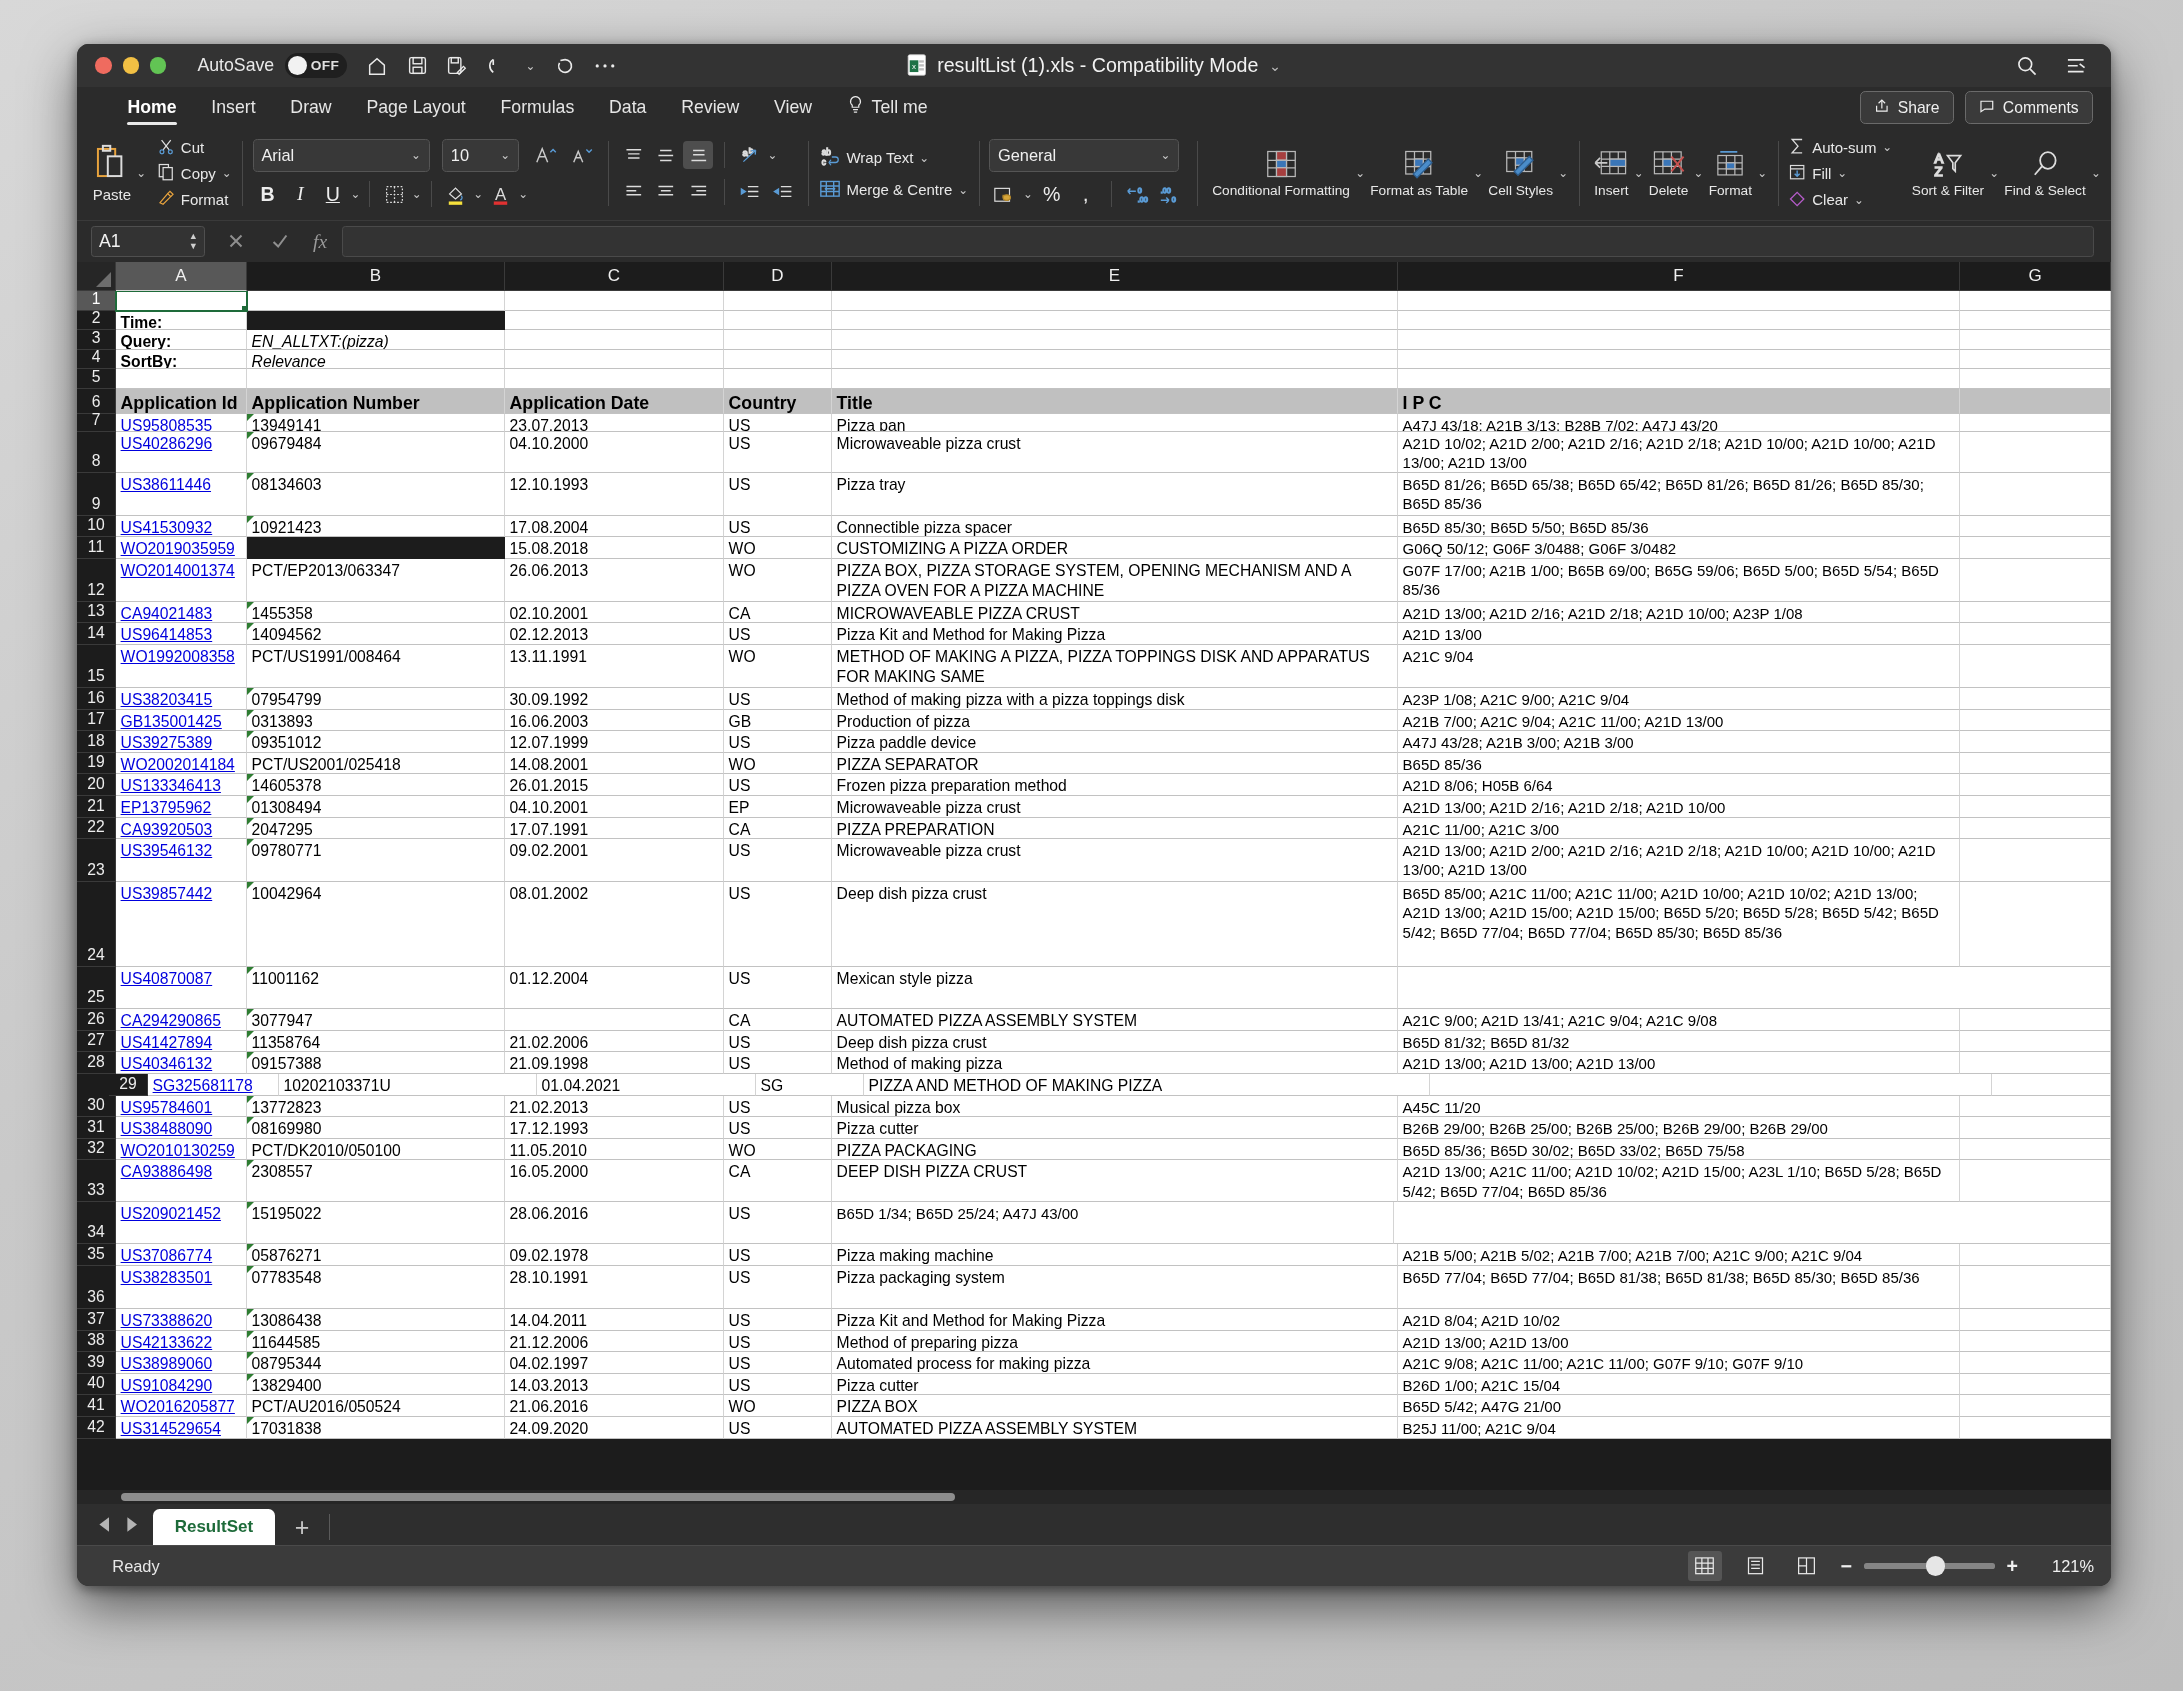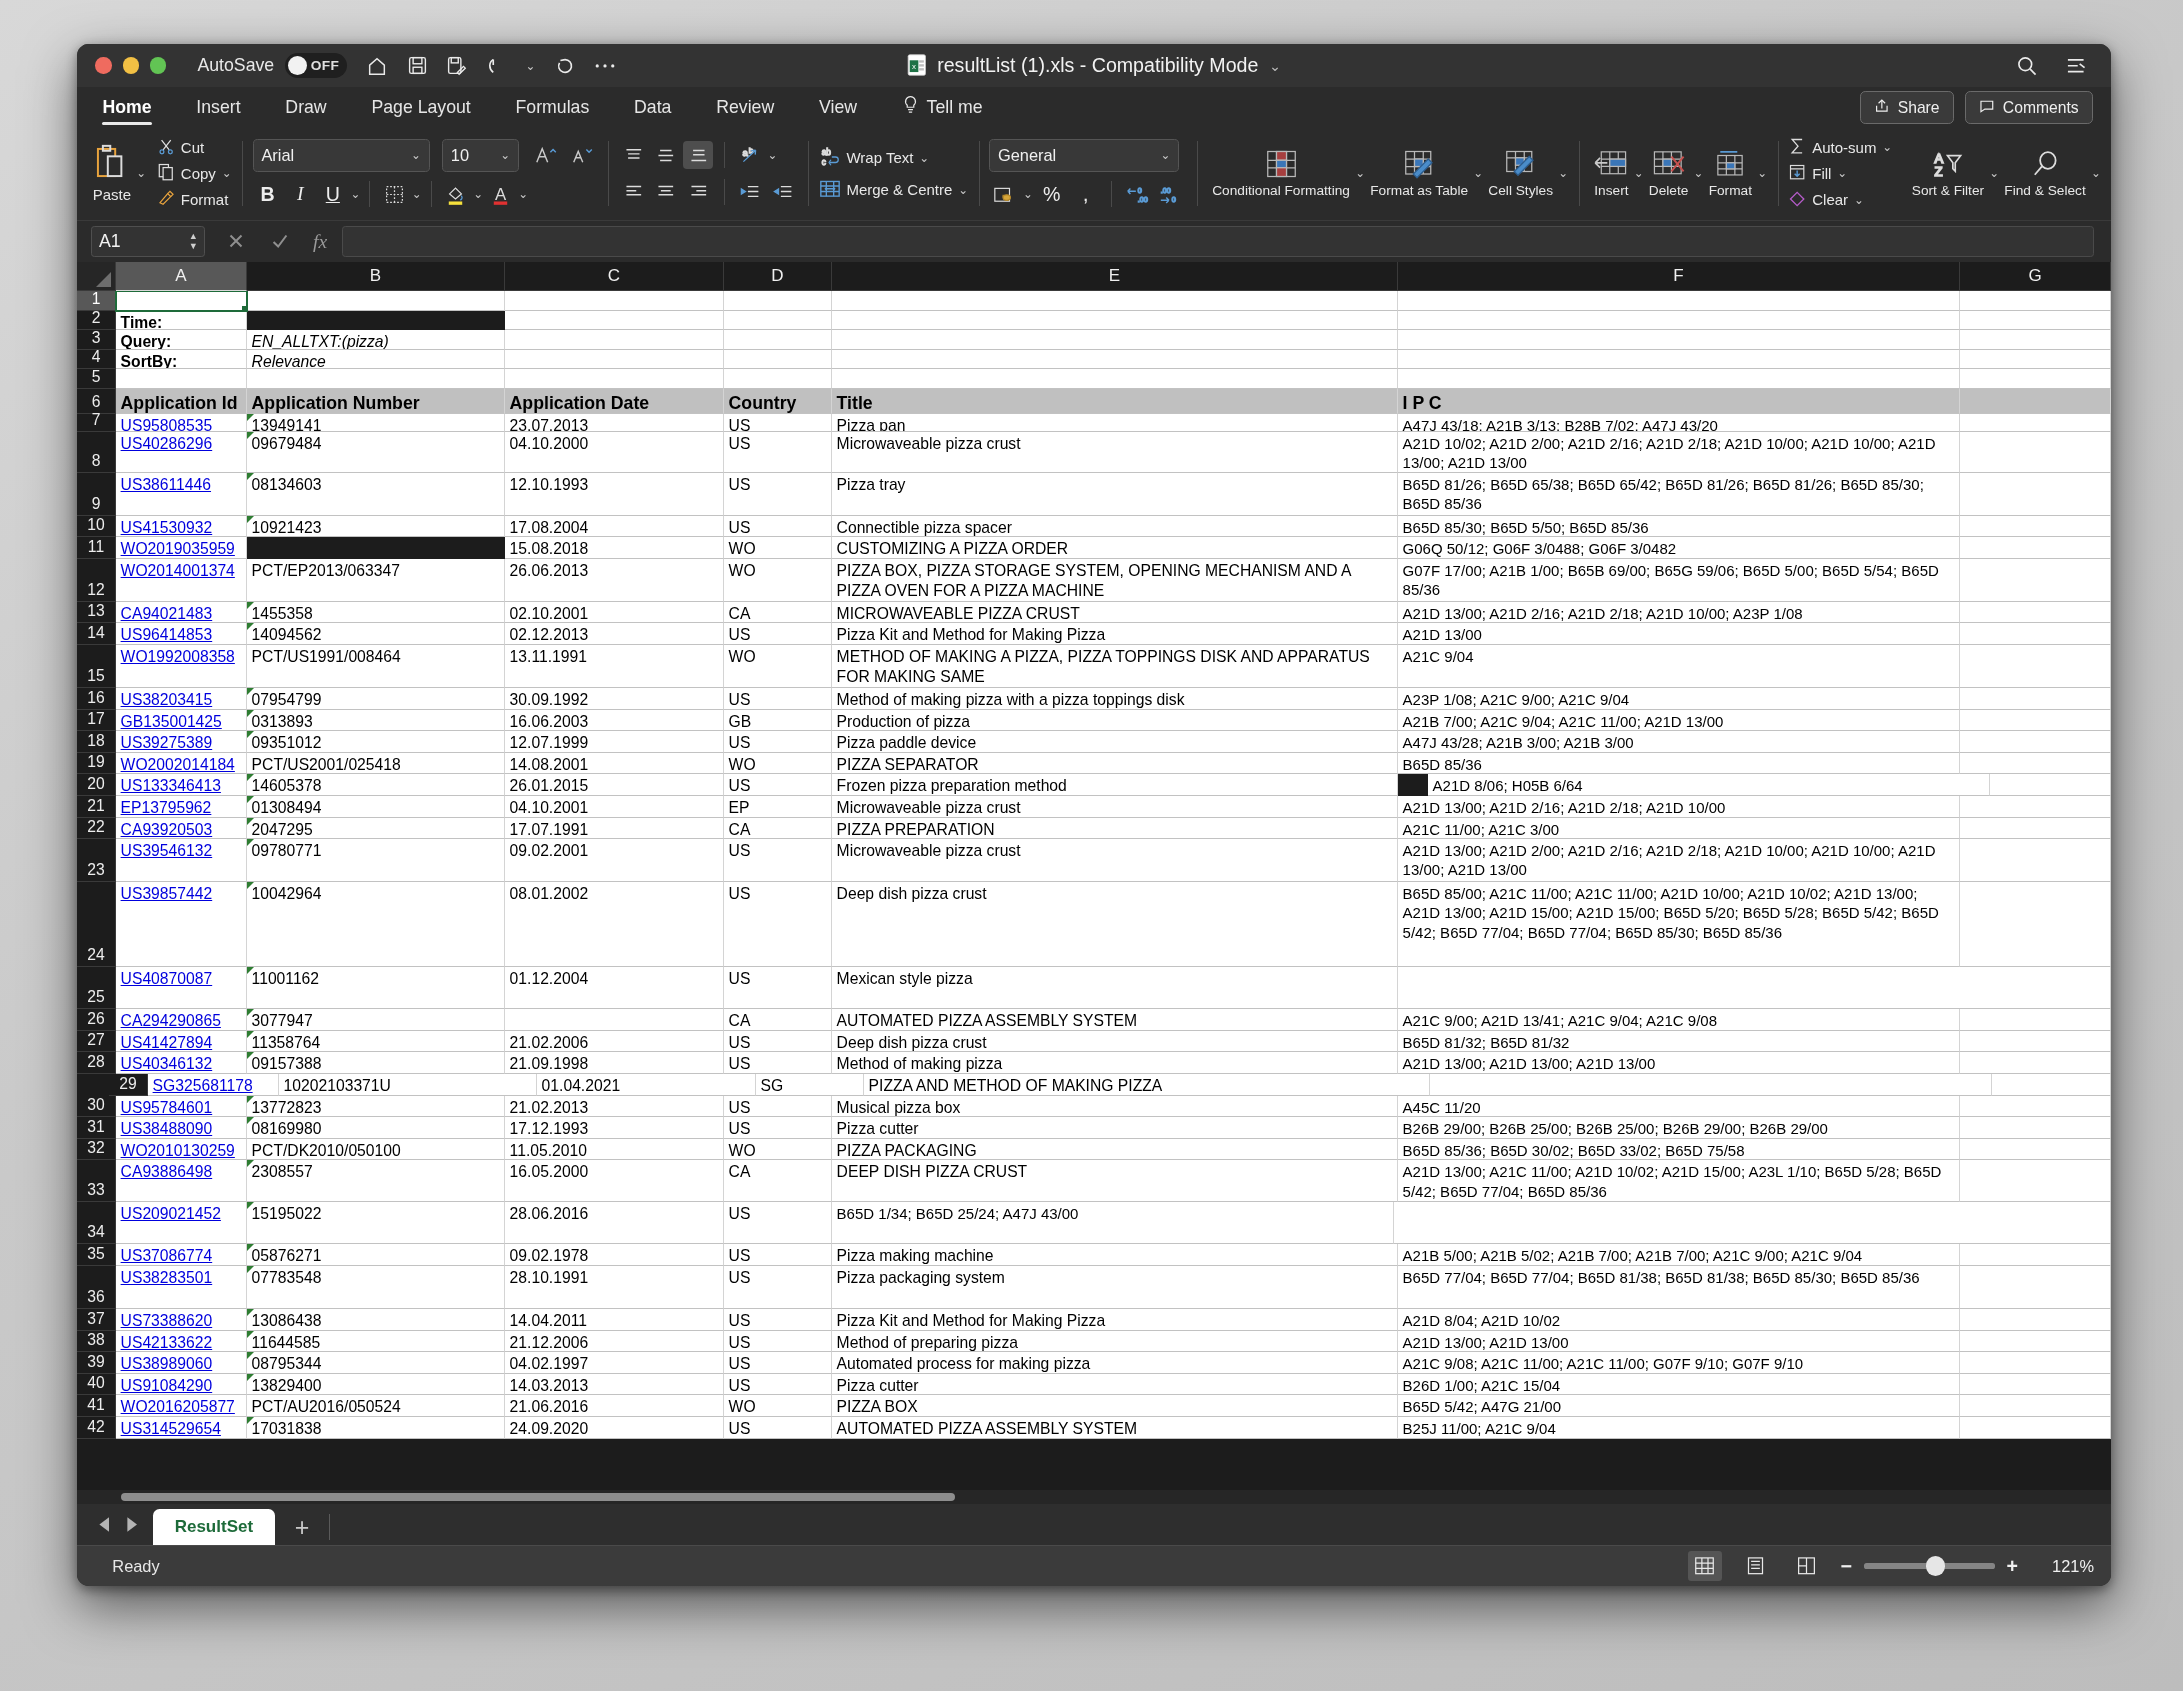--- a/index.html
+++ b/index.html
@@ -42,21 +42,21 @@
     display:flex;align-items:center;justify-content:center;gap:10.5px;
     pointer-events:none;
   }
   .title-text{color:#f2f2f2;font-size:19.6px;}
   .title-caret{color:#b9b9b9;font-size:14.4px;}
   .tb-right{margin-left:auto;display:flex;align-items:center;gap:26px;margin-right:23.5px;}
 
   
   .ribbon-tabs{
     height:41px;background:#2b2b2b;display:flex;align-items:center;
-    padding-left:11px; gap:16px; position:relative; flex:0 0 41px;
+    padding-left:36px; gap:6px; position:relative; flex:0 0 41px;
   }
   .rtab{color:#e6e6e6;font-size:17.7px;padding:0 14.4px;height:100%;display:flex;align-items:center;position:relative;}
   .rtab.active{font-weight:bold;color:#ffffff;}
   .rtab.active::after{
     content:"";position:absolute;left:14.4px;right:14.4px;bottom:2.6px;height:3.3px;background:#e9e9e9;border-radius:2px;
   }
   .tellme{display:flex;align-items:center;gap:7.8px;color:#e6e6e6;font-size:17.7px;padding:0 14.4px;}
   .tabs-right{margin-left:auto;display:flex;align-items:center;gap:11.8px;margin-right:18.3px;}
   .pillbtn{
     display:flex;align-items:center;gap:7.8px;border:0.7px solid #6a6a6a;border-radius:5.2px;
@@ -910,21 +910,21 @@
           <div class="cell ipc" style="width: 562px; flex: 0 0 562px;">B65D 85/36</div>
           <div class="cell" style="flex: 1 1 0%;"></div>
         </div>
         <div class="row" style="height: 21.6px;">
           <div class="rh">20</div>
           <div class="cell link" style="width: 131px; flex: 0 0 131px;">US133346413</div>
           <div class="cell warn" style="width: 258px; flex: 0 0 258px;">14605378</div>
           <div class="cell" style="width: 219px; flex: 0 0 219px;">26.01.2015</div>
           <div class="cell" style="width: 108px; flex: 0 0 108px;">US</div>
           <div class="cell" style="width: 566px; flex: 0 0 566px;">Frozen pizza preparation method</div>
-          <div class="cell ipc" style="width: 562px; flex: 0 0 562px; margin-left: 30px;">A21D 8/06; H05B 6/64</div>
+          <div class="cell ipc" style="width: 562px; flex: 0 0 562px;">A21D 8/06; H05B 6/64</div>
           <div class="cell" style="flex: 1 1 0%;"></div>
         </div>
         <div class="row" style="height: 21.6px;">
           <div class="rh">21</div>
           <div class="cell link" style="width: 131px; flex: 0 0 131px;">EP13795962</div>
           <div class="cell warn" style="width: 258px; flex: 0 0 258px;">01308494</div>
           <div class="cell" style="width: 219px; flex: 0 0 219px;">04.10.2001</div>
           <div class="cell" style="width: 108px; flex: 0 0 108px;">EP</div>
           <div class="cell" style="width: 566px; flex: 0 0 566px;">Microwaveable pizza crust</div>
           <div class="cell ipc" style="width: 562px; flex: 0 0 562px;">A21D 13/00; A21D 2/16; A21D 2/18; A21D 10/00</div>

